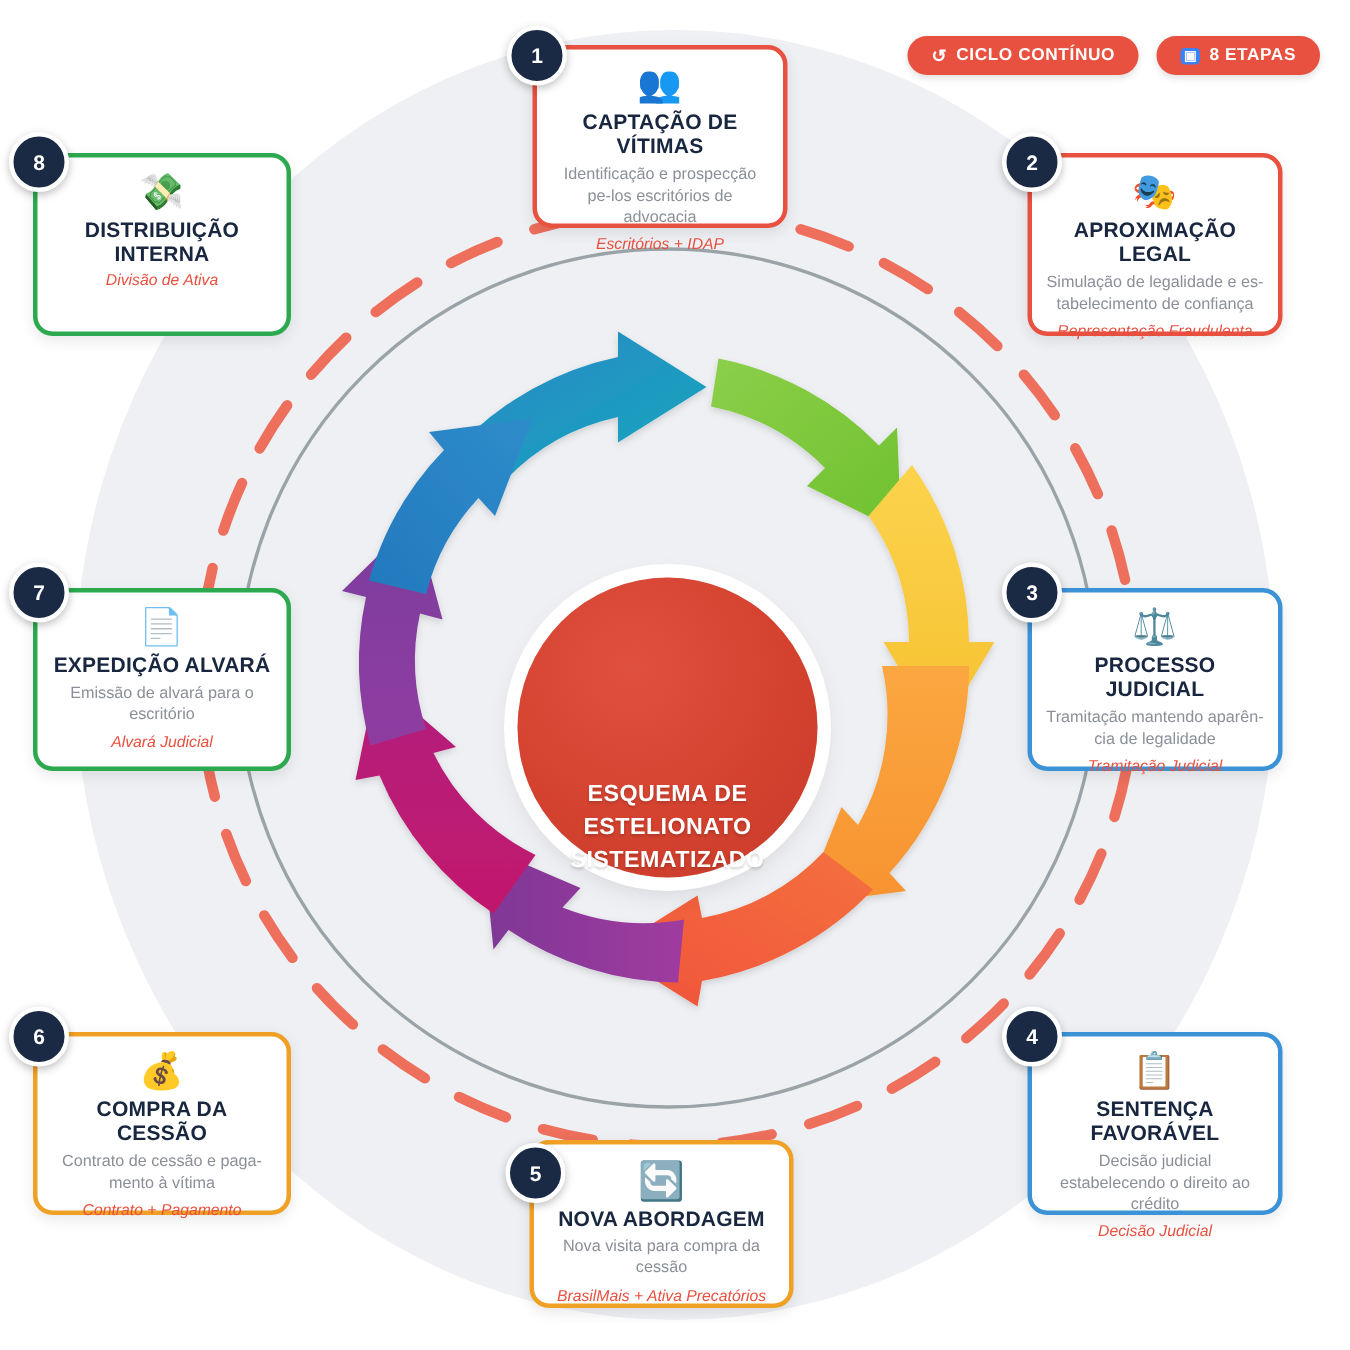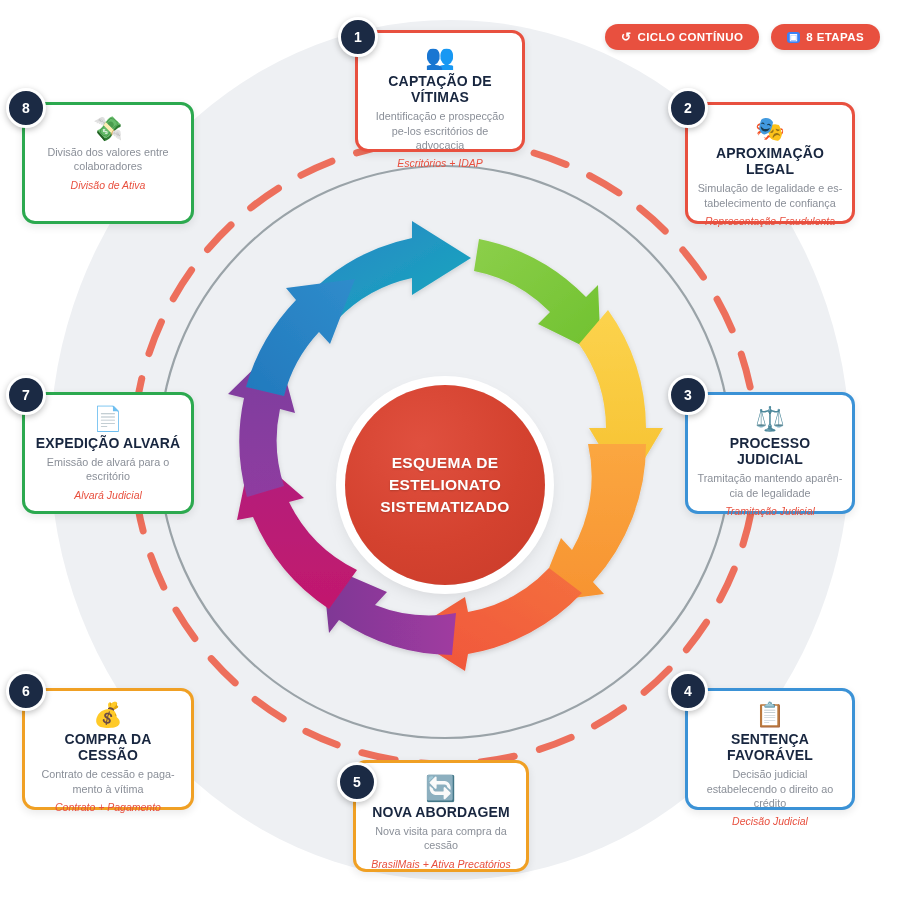--- a/index.html
+++ b/index.html
@@ -19,21 +19,21 @@
     left:50px;top:20px;width:800px;height:860px;
   }
   .ring-svg{position:absolute;left:0;top:0;width:900px;height:900px;}
 
   
   .hub{
     position:absolute;left:345px;top:385px;width:200px;height:200px;
     border-radius:50%;
     background:radial-gradient(circle at 38% 30%, #e0503f 0%, #d4422f 55%, #c93b2a 100%);
     box-shadow:0 0 0 9px #ffffff, 0 6px 20px rgba(0,0,0,.18);
-    display:flex;align-items:center;justify-content:center;
+    display:flex;align-items:flex-end;justify-content:center;
     z-index:6;
   }
   .hub-text{
     color:#ffffff;text-align:center;
     font-weight:bold;font-size:15.5px;line-height:1.42;
     letter-spacing:.3px;
     text-shadow:0 1px 2px rgba(0,0,0,.18);
   }
 
   
@@ -302,18 +302,18 @@
   <div class="card" id="card7">
     <div class="c-icon">📄</div>
     <div class="c-title">EXPEDIÇÃO ALVARÁ</div>
     <div class="c-desc">Emissão de alvará para o escritório</div>
     <div class="c-tag">Alvará Judicial</div>
   </div>
   <div class="num" id="num7">7</div>
 
   <div class="card" id="card8">
     <div class="c-icon">💸</div>
-    <div class="c-desc">Divisão dos valores entre colaboradores</div>
+    <div class="c-title">DISTRIBUIÇÃO INTERNA</div>
     <div class="c-tag">Divisão de Ativa</div>
   </div>
   <div class="num" id="num8">8</div>
 
 </div>
 
 </body></html>

